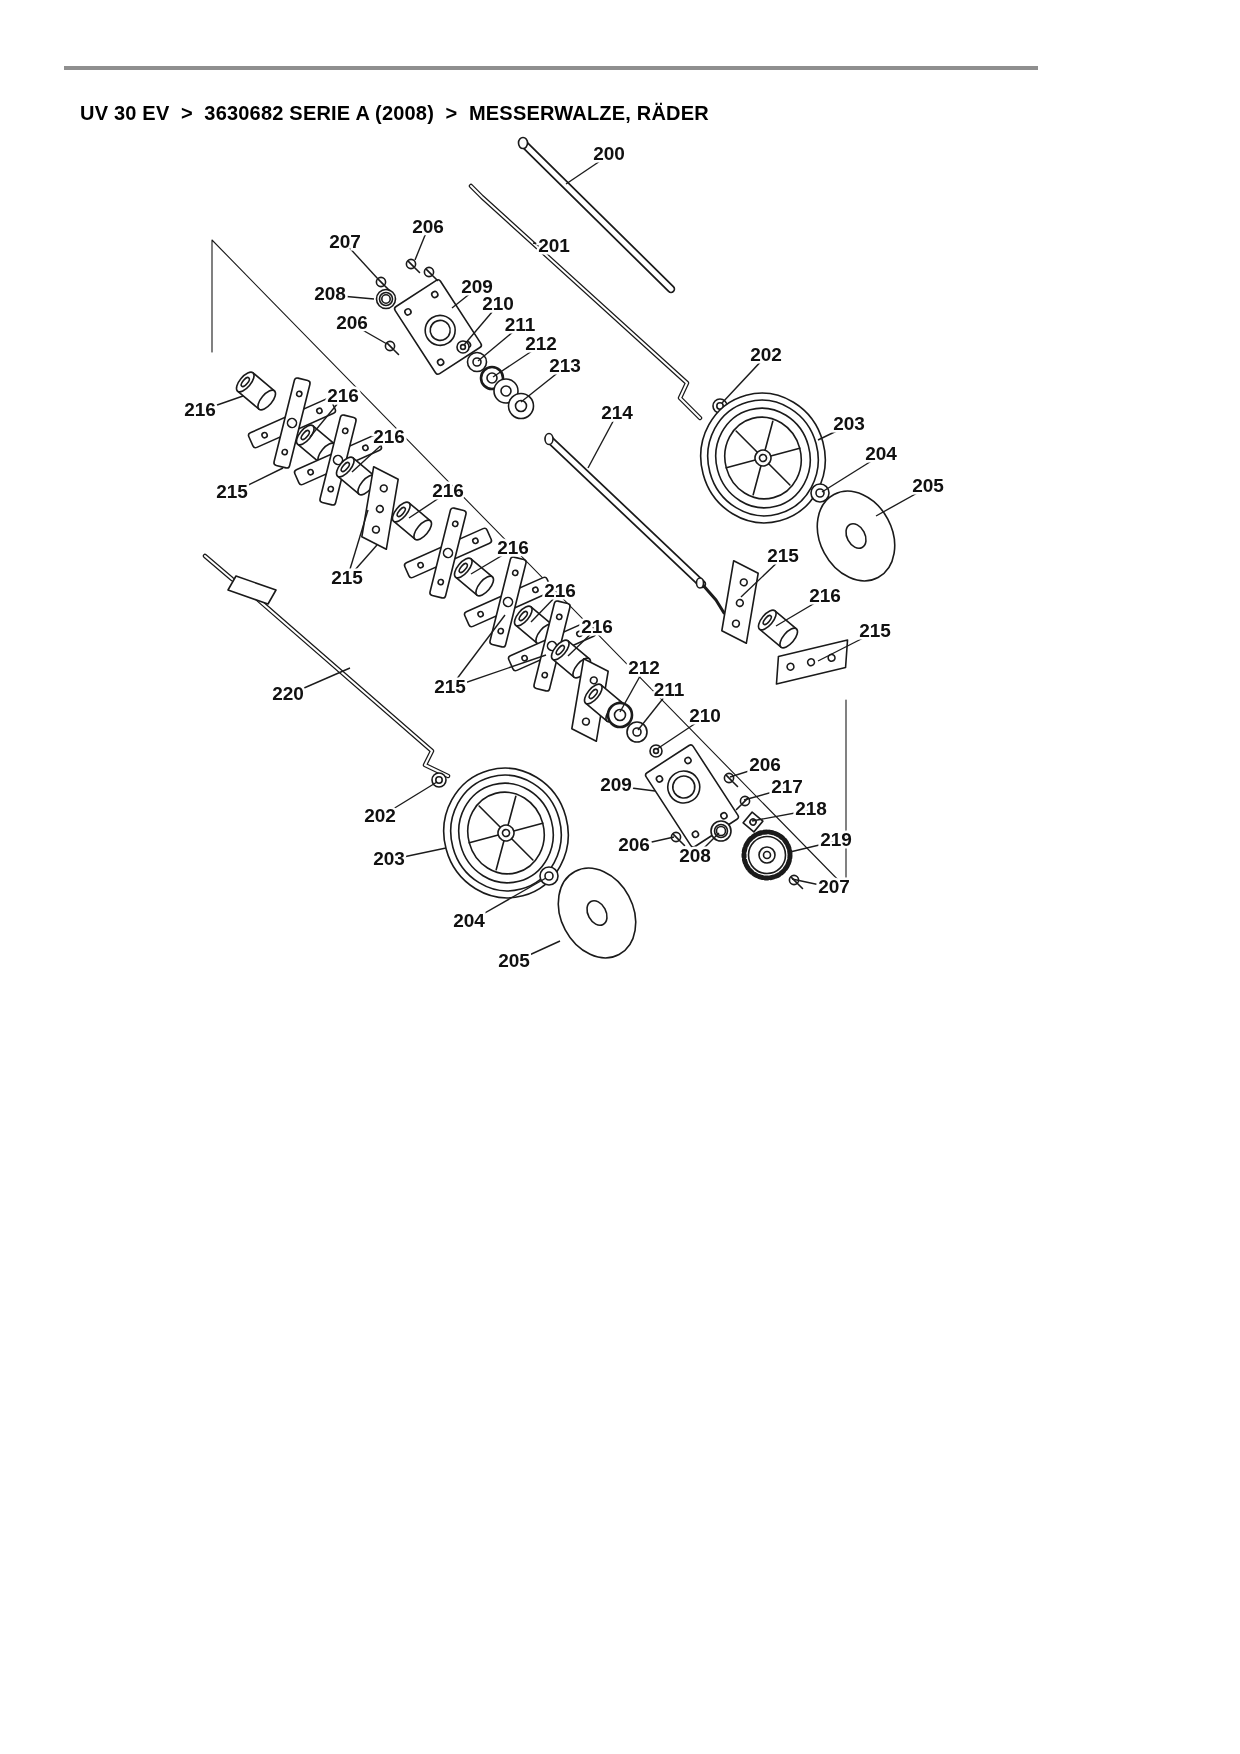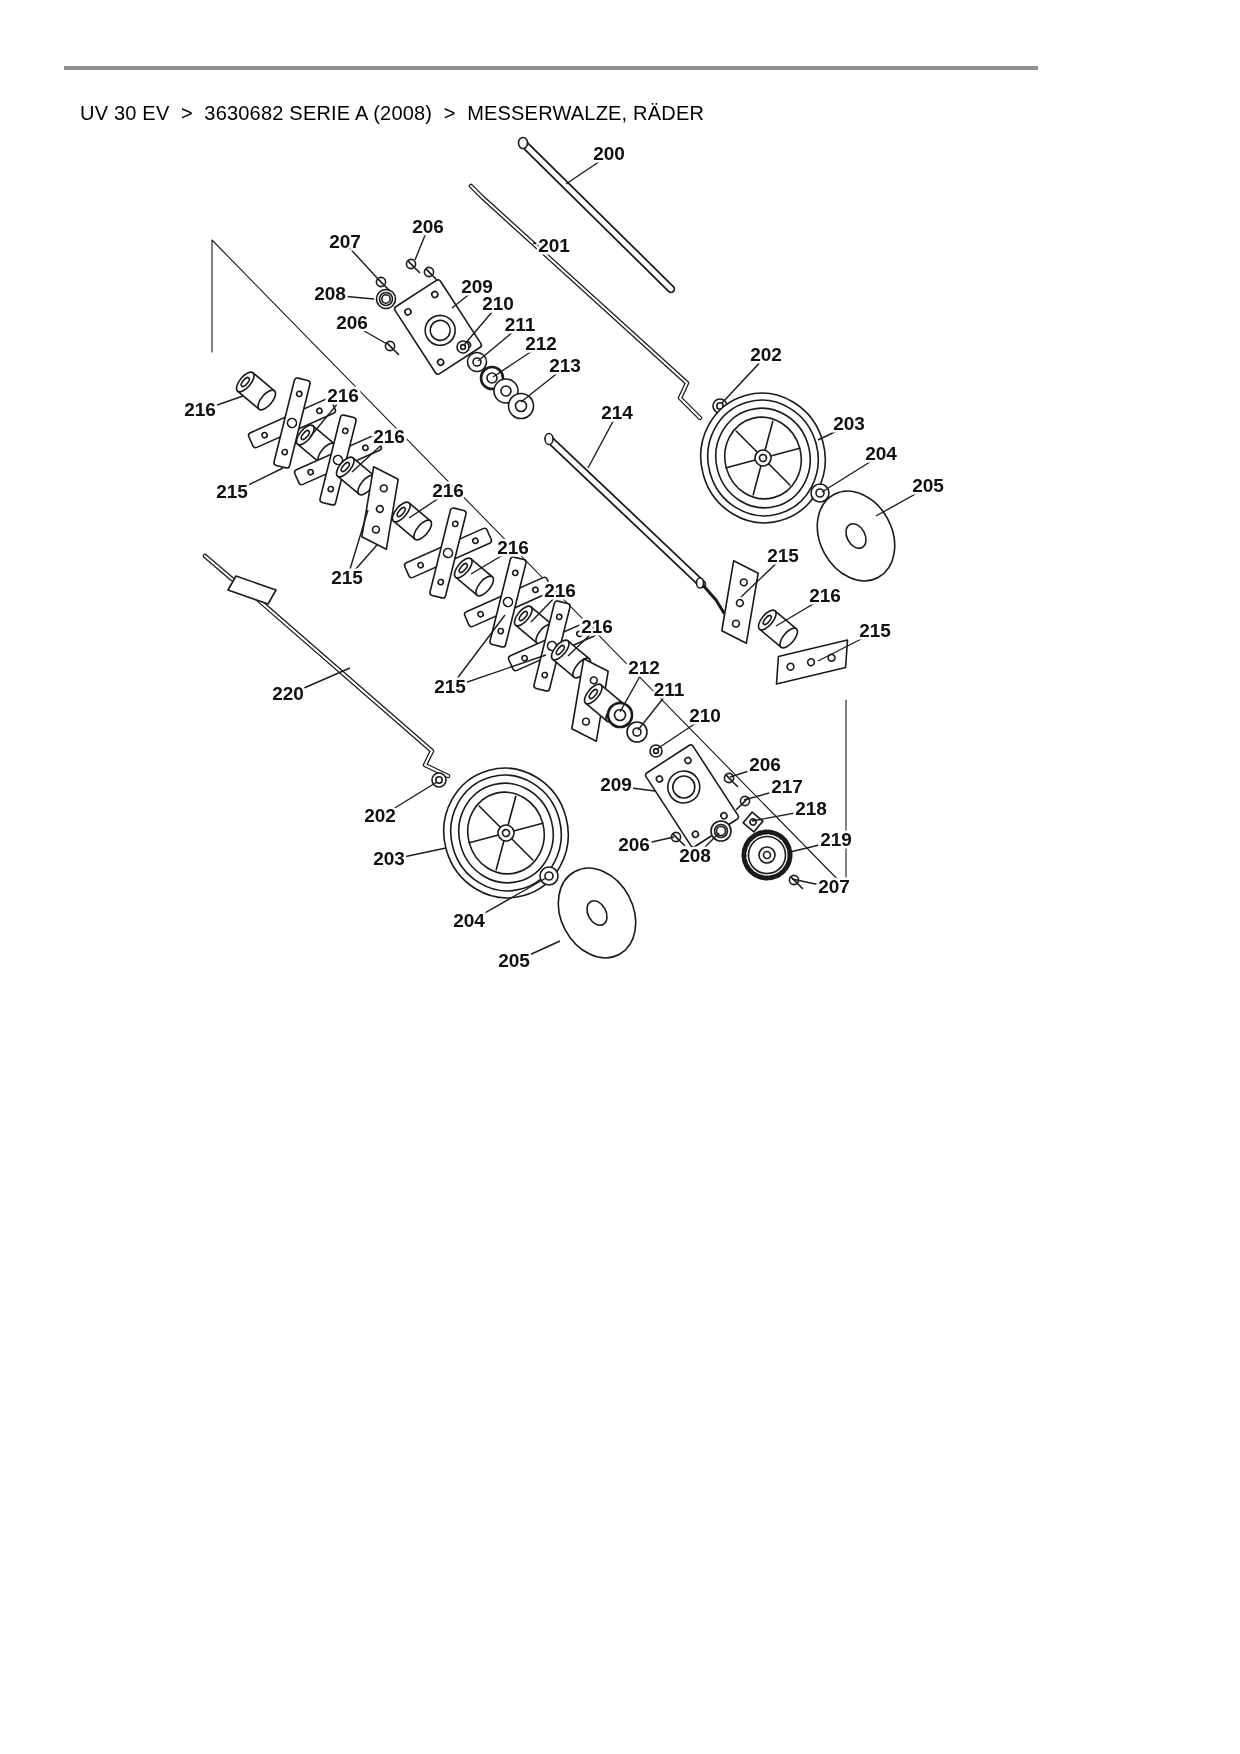--- a/index.html
+++ b/index.html
@@ -3,21 +3,21 @@
 <meta charset="utf-8">
 <style>
   html,body{margin:0;padding:0;background:#fff;}
   body{
     width:1240px;height:1754px;position:relative;overflow:hidden;
     font-family:"Liberation Sans",sans-serif;color:#000;
   }
   .top-rule{position:absolute;left:64px;top:66px;width:974px;height:4px;background:#8f8f8f;}
   .breadcrumb{
     position:absolute;left:80px;top:102px;font-size:20px;letter-spacing:.2px;
-    white-space:pre;color:#000;
+    white-space:pre;color:#000;font-weight:bold;
   }
   svg#diagram-svg{position:absolute;left:0;top:0;width:1240px;height:1754px;}
   .callout{
     font-family:"Liberation Sans",sans-serif;font-weight:bold;font-size:19px;
     fill:#111;stroke:#fff;stroke-width:5px;paint-order:stroke;
     text-anchor:middle;dominant-baseline:middle;
   }
   .leader{stroke:#1c1c1c;stroke-width:1.4px;}
 </style>
 </head>

